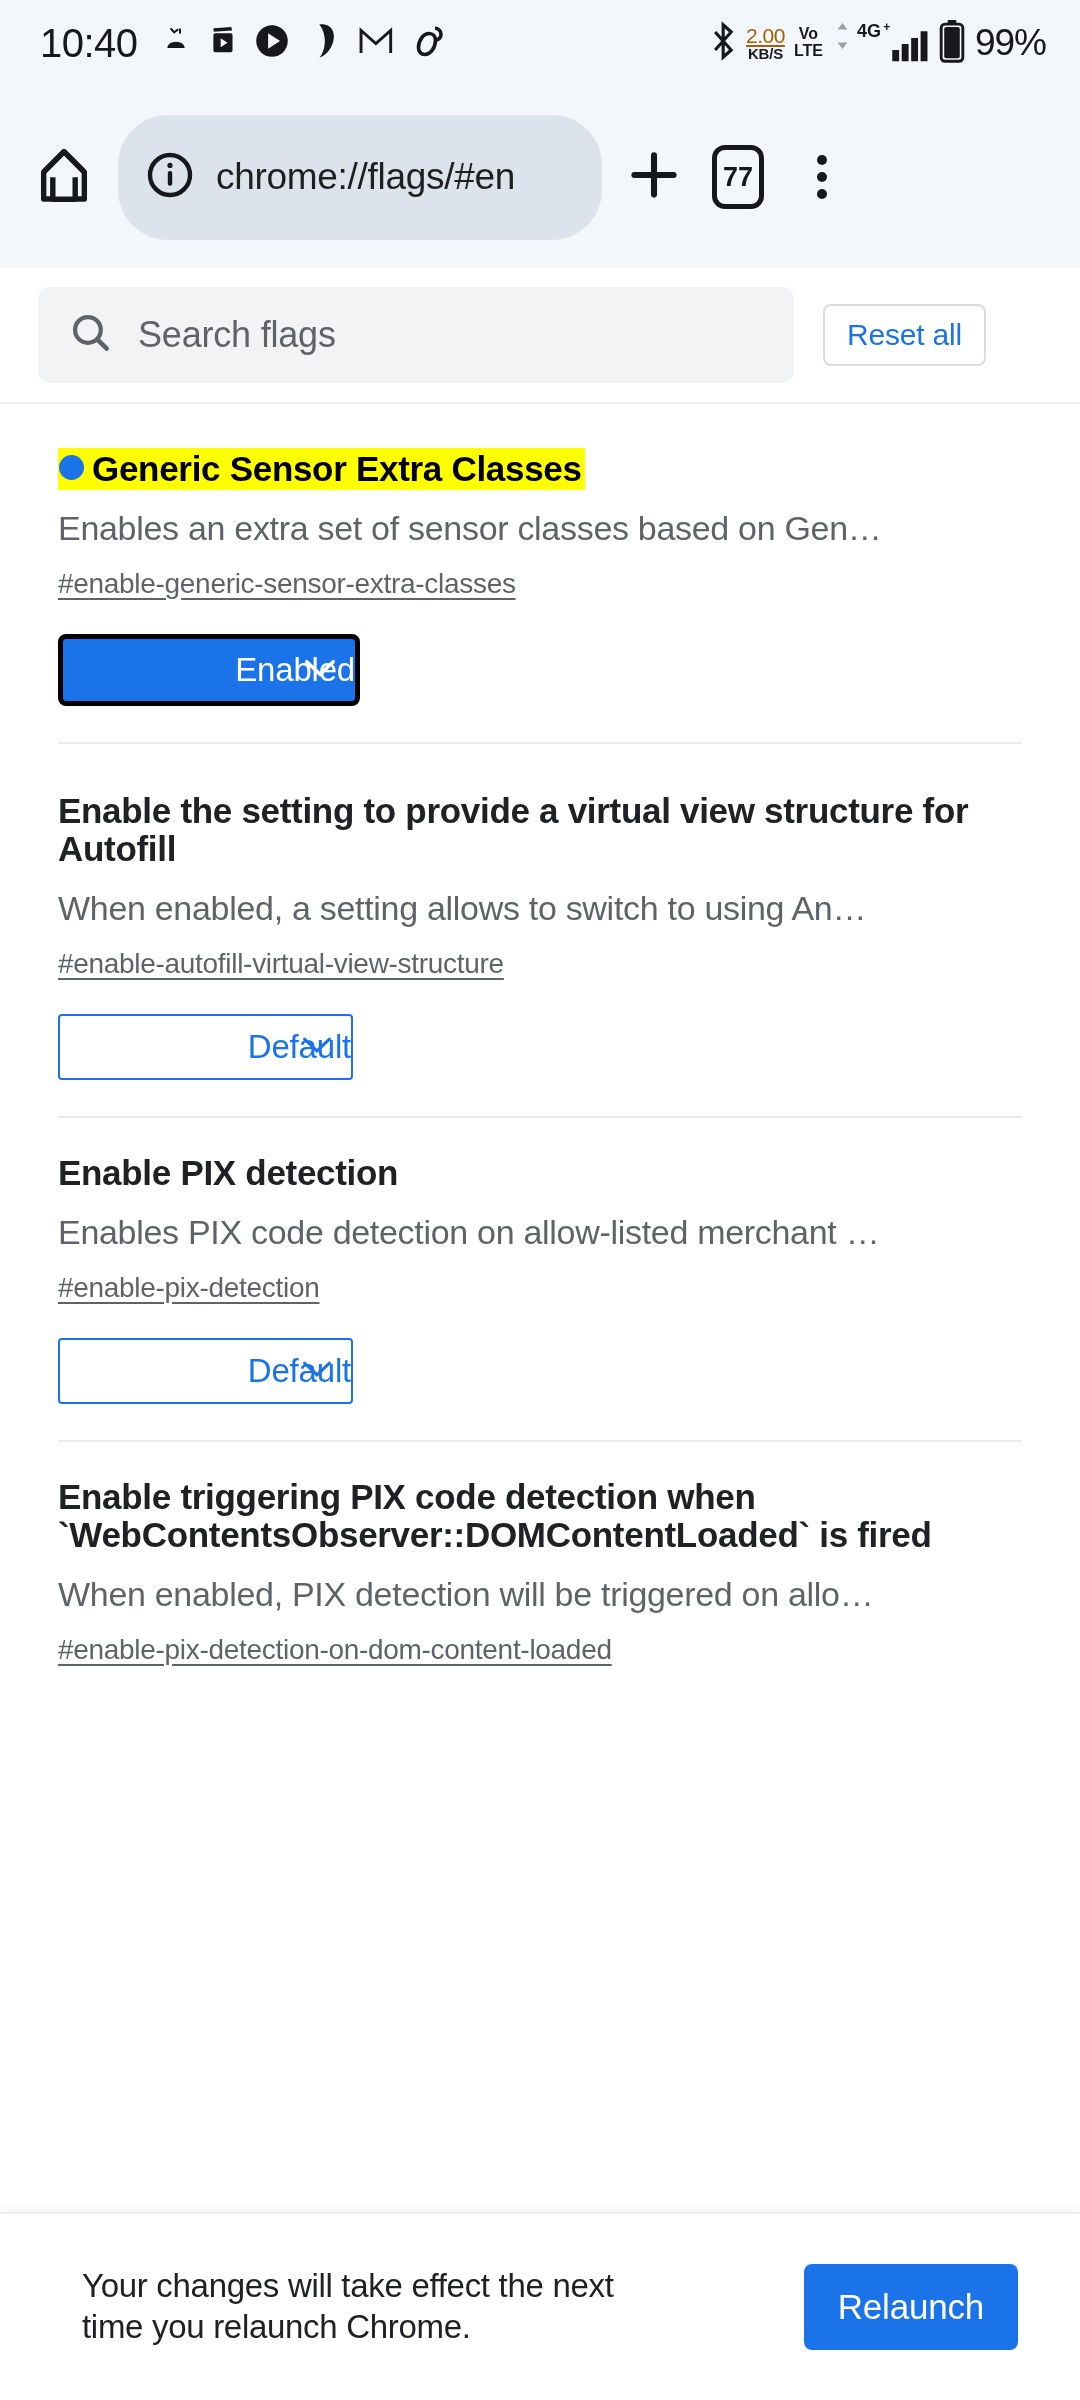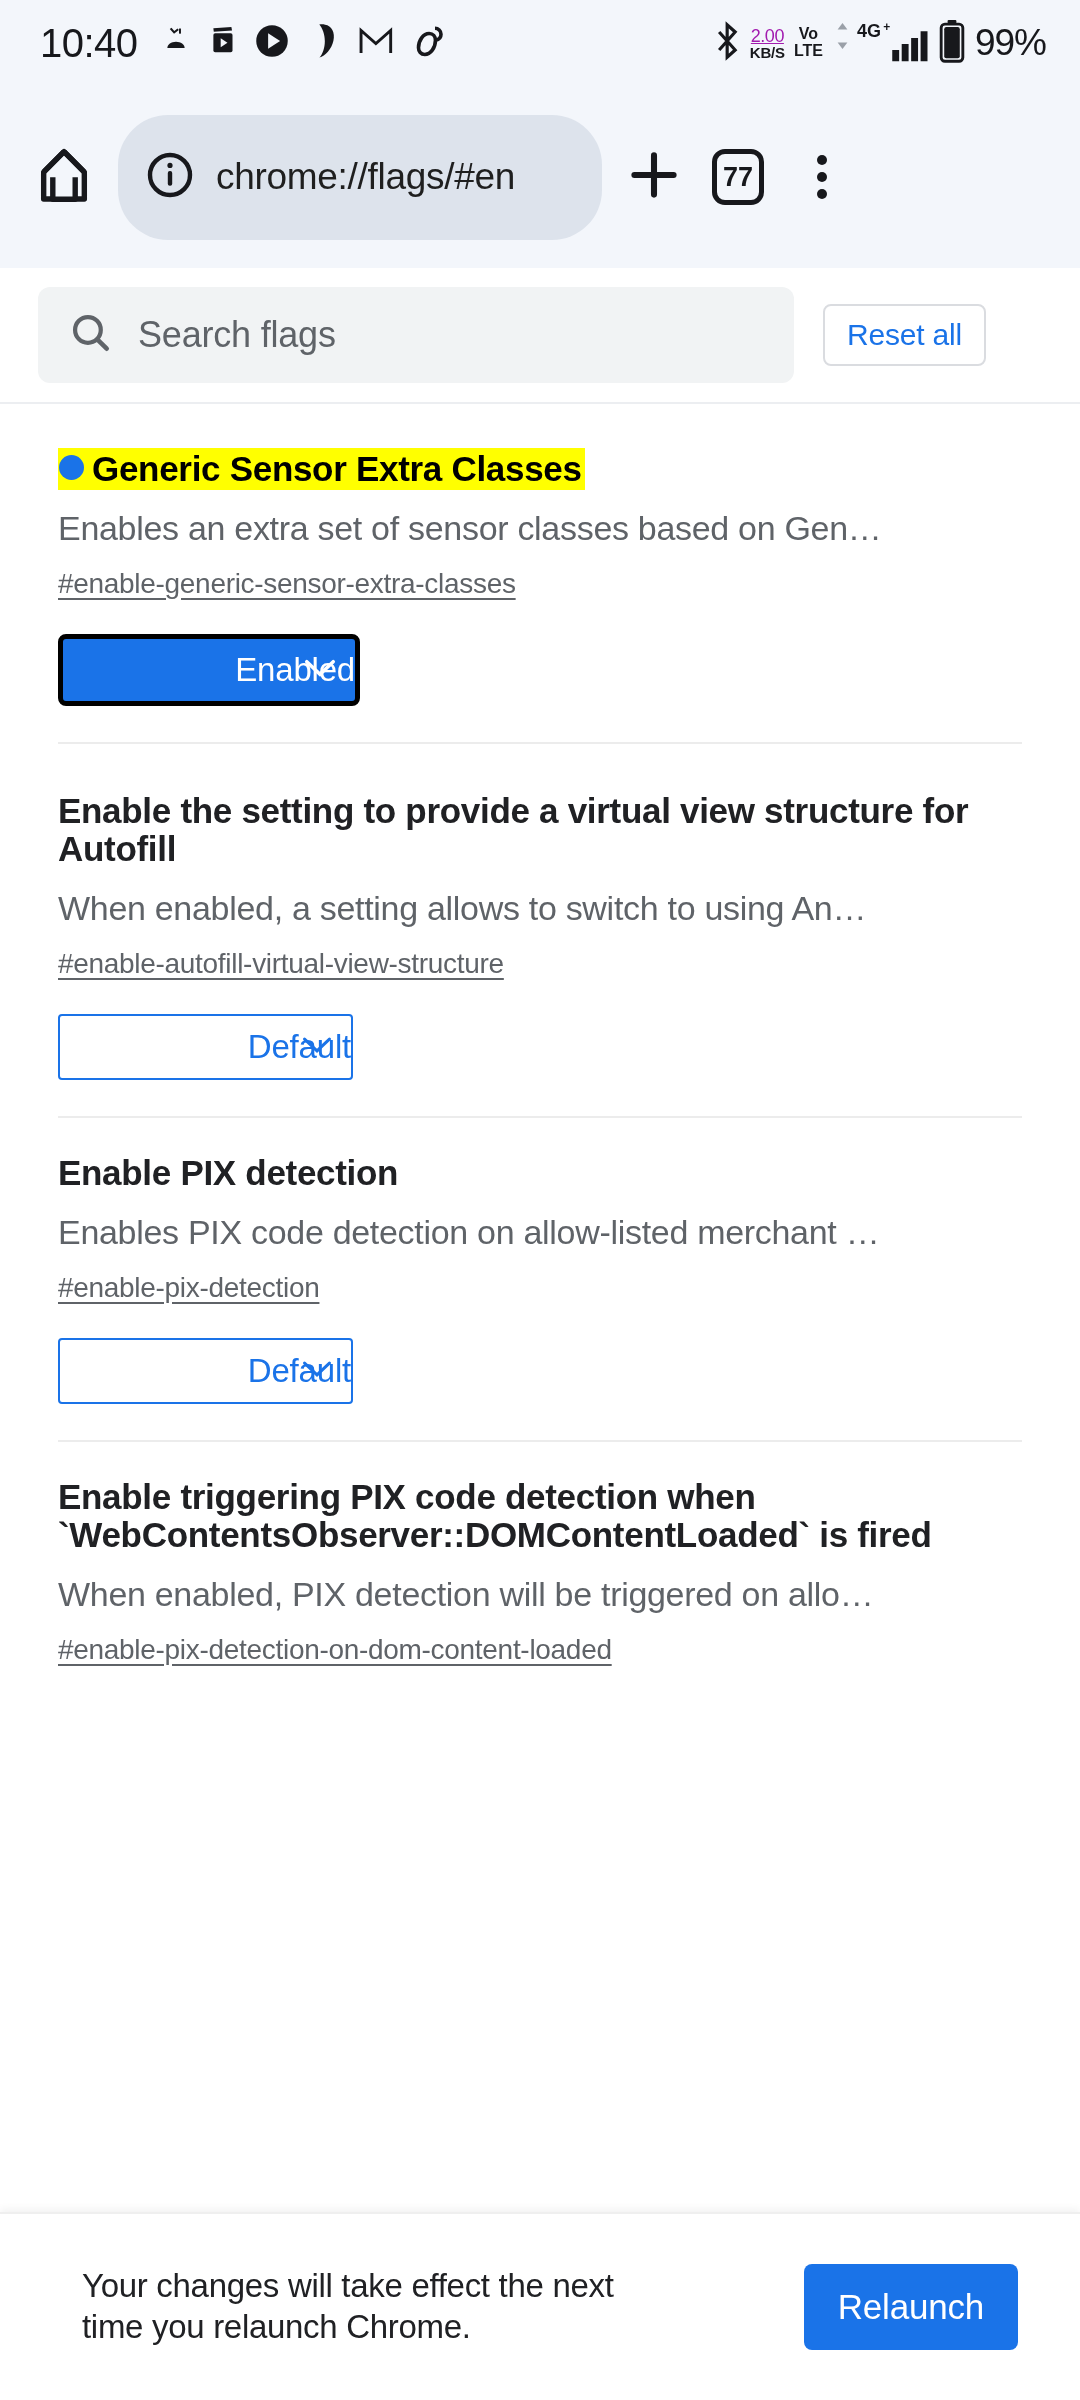--- a/index.html
+++ b/index.html
@@ -20,21 +20,21 @@
   }
   .sb-clock {
     font-size: 40px; font-weight: 400; color: #17181c;
     letter-spacing: -0.5px; line-height: 1;
   }
   .sb-left-icons { display: flex; align-items: center; gap: 17px; margin-left: 21px; }
   .sb-spacer { flex: 1; }
   .sb-right { display: flex; align-items: center; gap: 9px; }
   .sb-ic { display: block; }
   .sb-net { display: flex; flex-direction: column; align-items: center; line-height: 1; }
-  .sb-net-top { font-size: 18px; font-weight: 500; color: #a21caf; letter-spacing: -0.5px; text-decoration: underline; }
+  .sb-net-top { font-size: 21px; font-weight: 500; color: #a16207; letter-spacing: -0.5px; text-decoration: underline; }
   .sb-net-bot { font-size: 15px; font-weight: 600; color: #17181c; letter-spacing: -0.2px; }
   .sb-volte { display:flex; flex-direction:column; align-items:center; line-height:1.05; }
   .sb-volte span { font-size: 16px; font-weight: 700; color:#17181c; }
   .sb-batt-txt { font-size: 37px; font-weight: 400; color: #17181c; letter-spacing: -1px; }
 
   
   .toolbar {
     position: absolute; top: 86px; left: 0;
     width: 1080px; height: 182px;
     background: #f3f6fb;
@@ -52,21 +52,21 @@
     padding: 0 30px 0 28px;
     max-width: 484px;
     overflow: hidden;
   }
   .omnibox-url {
     font-size: 37px; color: #1f1f1f; white-space: nowrap;
     margin-left: 22px; letter-spacing: -0.3px;
   }
   .tb-btn { width: 84px; height: 84px; display: flex; align-items: center; justify-content: center; flex: 0 0 auto; }
   .tabcount {
-    width: 52px; height: 56px;
+    width: 52px; height: 64px;
     border: 5px solid #17181c; border-radius: 13px;
     display: flex; align-items: center; justify-content: center;
     font-size: 27px; font-weight: 700; color: #17181c;
   }
   .dots { display: flex; flex-direction: column; gap: 7px; align-items: center; }
   .dots i { width: 10px; height: 10px; border-radius: 50%; background: #17181c; display:block; }
 
   
   .page {
     position: absolute; top: 268px; left: 0;

